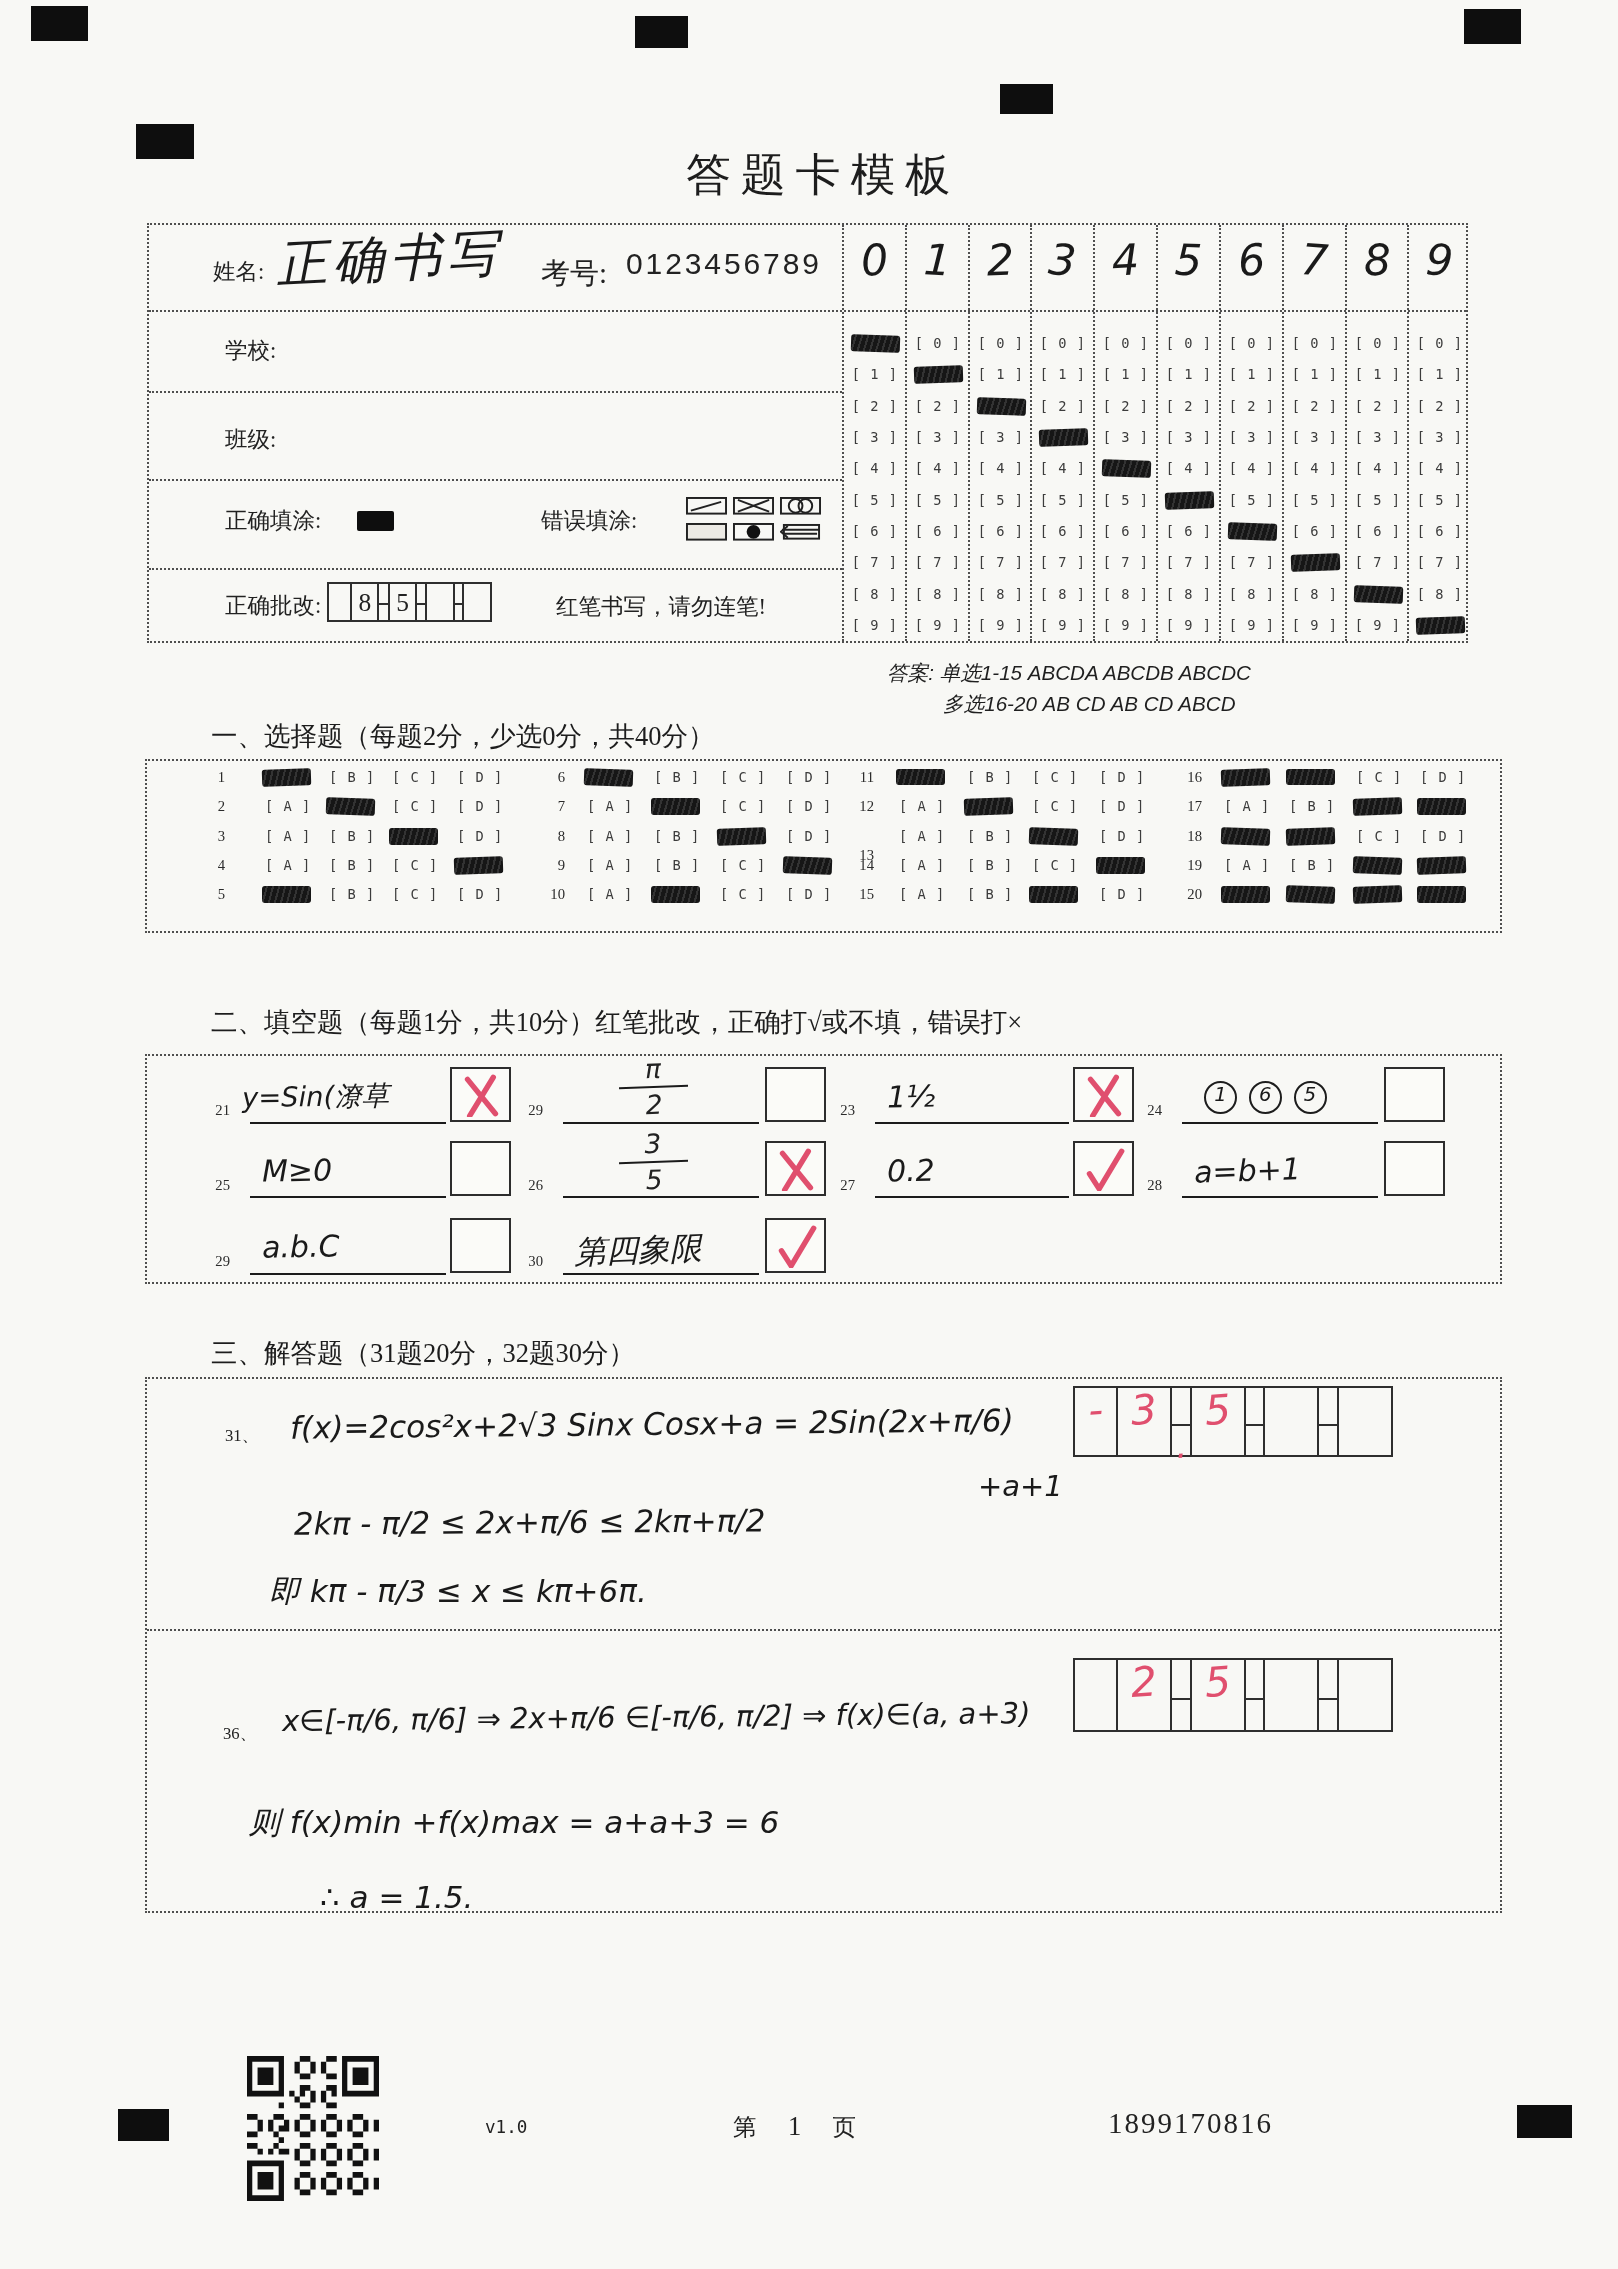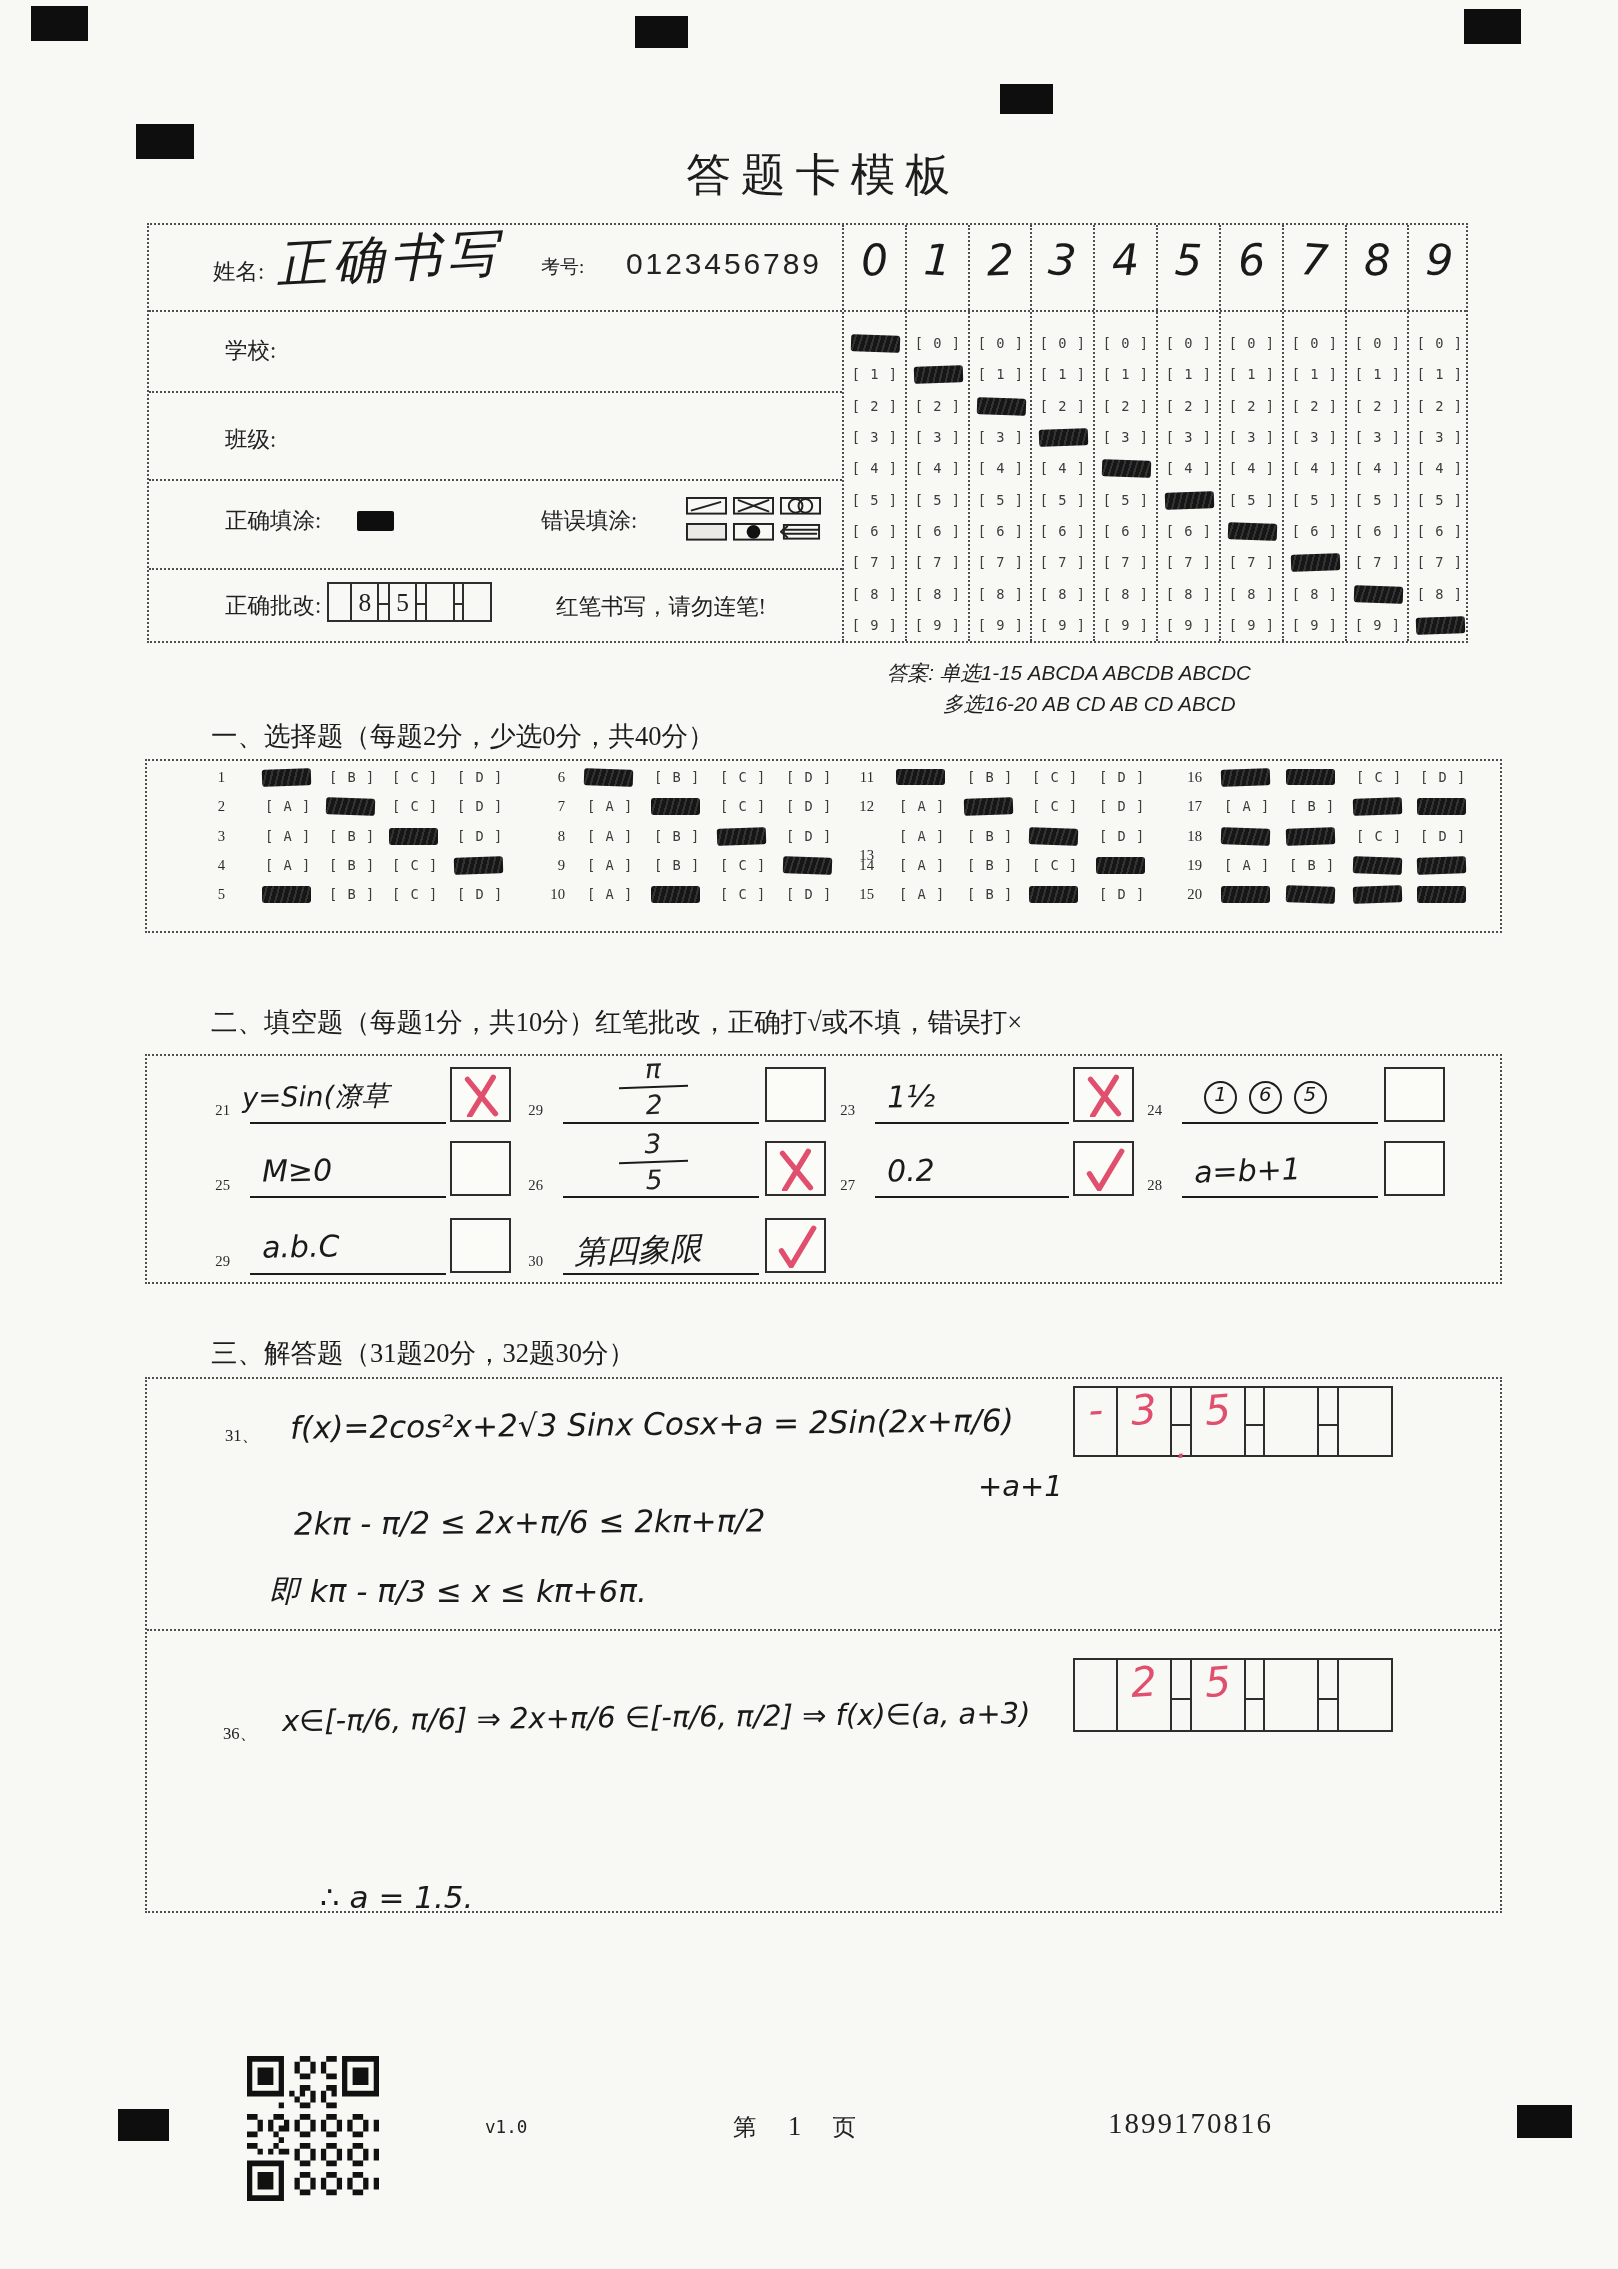--- a/index.html
+++ b/index.html
@@ -59,21 +59,21 @@
   <div class="lbl title" style="left:588px;top:145px;width:470px;text-align:center;">答题卡模板</div>
 
   <div class="dotbox" style="left:147px;top:223px;width:1321px;height:420px;">
     <div class="hline" style="left:0;top:85px;width:1317px;"></div>
     <div class="hline" style="left:0;top:166px;width:693px;"></div>
     <div class="hline" style="left:0;top:254px;width:693px;"></div>
     <div class="hline" style="left:0;top:343px;width:693px;"></div>
 
     <div class="lbl" style="left:64px;top:31px;font-size:22.5px;">姓名:</div>
     <div class="lbl hw" style="left:127px;top:0px;font-size:51px;transform:rotate(-3deg);letter-spacing:5.9px;">正确书写</div>
-    <div class="lbl" style="left:392px;top:29px;font-size:19px;">考号:</div>
+    <div class="lbl" style="left:392px;top:29px;font-size:29px;">考号:</div>
     <div class="lbl sans" style="left:477px;top:21.6px;font-size:30px;letter-spacing:2.9px;">0123456789</div>
 
     <div class="lbl" style="left:76px;top:110px;font-size:22.5px;">学校:</div>
     <div class="lbl" style="left:76px;top:199px;font-size:22.5px;">班级:</div>
 
     <div class="lbl" style="left:76px;top:280px;font-size:22.5px;">正确填涂:</div>
     <div class="mark" style="left:208px;top:286px;width:37px;height:19.6px;border-radius:2px;"></div>
 
     <div class="lbl" style="left:392px;top:280px;font-size:22.5px;">错误填涂:</div>
 
@@ -460,20 +460,21 @@
           <span class="sval">5</span>
         </div>
         <div class="sc n" style="width: 19.6px;"></div>
         <div class="sc" style="width: 55px;"></div>
         <div class="sc n" style="width: 19.6px;"></div>
         <div class="sc" style="width: 55px;"></div>
       </div>
 
     <div class="lbl" style="left:76px;top:343px;font-size:16.7px;">36、</div>
     <div class="lbl hw" style="left:135px;top:321px;font-size:29px;transform:rotate(-0.6deg);">x∈[-π/6, π/6] ⇒ 2x+π/6 ∈[-π/6, π/2] ⇒ f(x)∈(a, a+3)</div>
+    <div class="lbl hw" style="left:102px;top:423px;font-size:31px;">则 f(x)min +f(x)max = a+a+3 = 6</div>
     <div class="lbl hw" style="left:173px;top:500px;font-size:31px;">∴ a = 1.5.</div>
     <div class="sbox" style="left:926px;top:279px;width:320px;height:74px;">
         <div class="sc" style="width: 42px;"></div>
         <div class="sc" style="width: 54px;">
           <span class="sval">2</span>
         </div>
         <div class="sc n" style="width: 20.6px;"></div>
         <div class="sc" style="width: 54px;">
           <span class="sval">5</span>
         </div>

